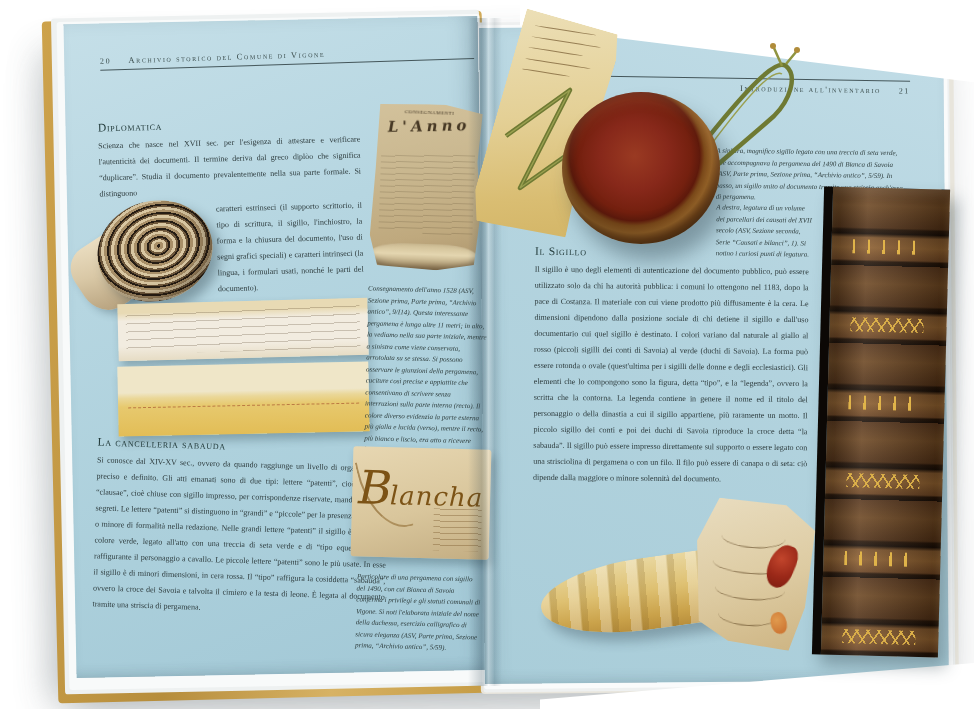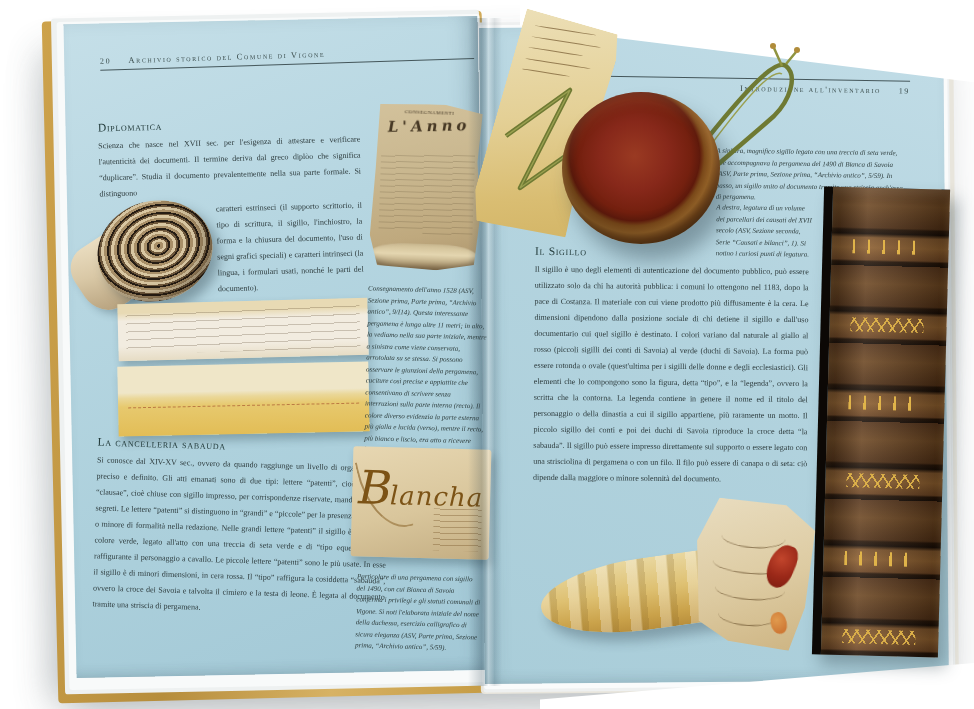--- a/index.html
+++ b/index.html
@@ -222,21 +222,21 @@
 
   <div class="blancha">
     <div class="blancha-swirl"></div>
     <div class="blancha-word"><span class="bl-b">B</span><span>lancha</span></div>
     <div class="blancha-smalltext"></div>
   </div>
   <p class="caption caption-blancha">Particolare di una pergamena con sigillo del 1490, con cui Bianca di Savoia conferma i privilegi e gli statuti comunali di Vigone. Si noti l'elaborata iniziale del nome della duchessa, esercizio calligrafico di sicura eleganza (ASV, Parte prima, Sezione prima, “Archivio antico”, 5/59).</p>
 
   <div class="runhead rp-header">
     <span>Introduzione all'inventario</span>
-    <span class="pgnum">19</span>
+    <span class="pgnum">21</span>
   </div>
 
   <div class="hw-note">
     <div class="hw-line" style="width:62px"></div>
     <div class="hw-line" style="width:70px"></div>
     <div class="hw-line" style="width:55px"></div>
     <div class="hw-line" style="width:66px"></div>
     <div class="hw-line" style="width:48px"></div>
   </div>
   <svg class="cord-svg" width="330" height="215" viewBox="0 0 330 215">

